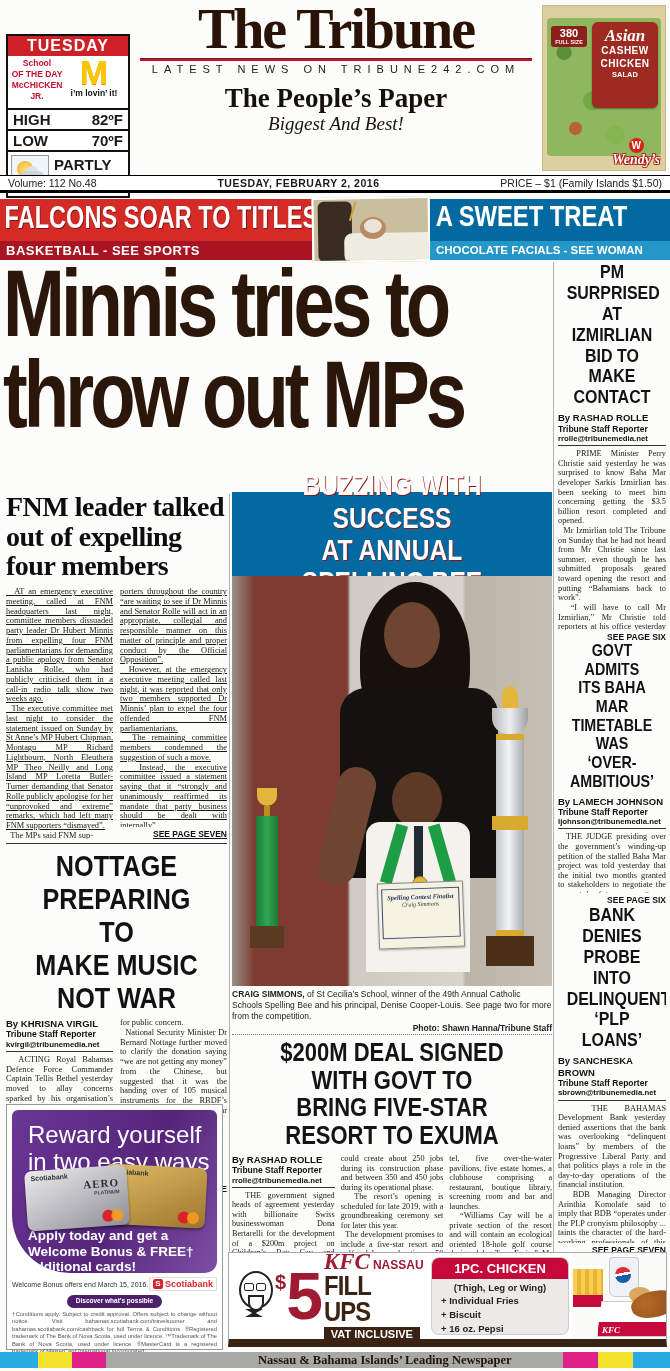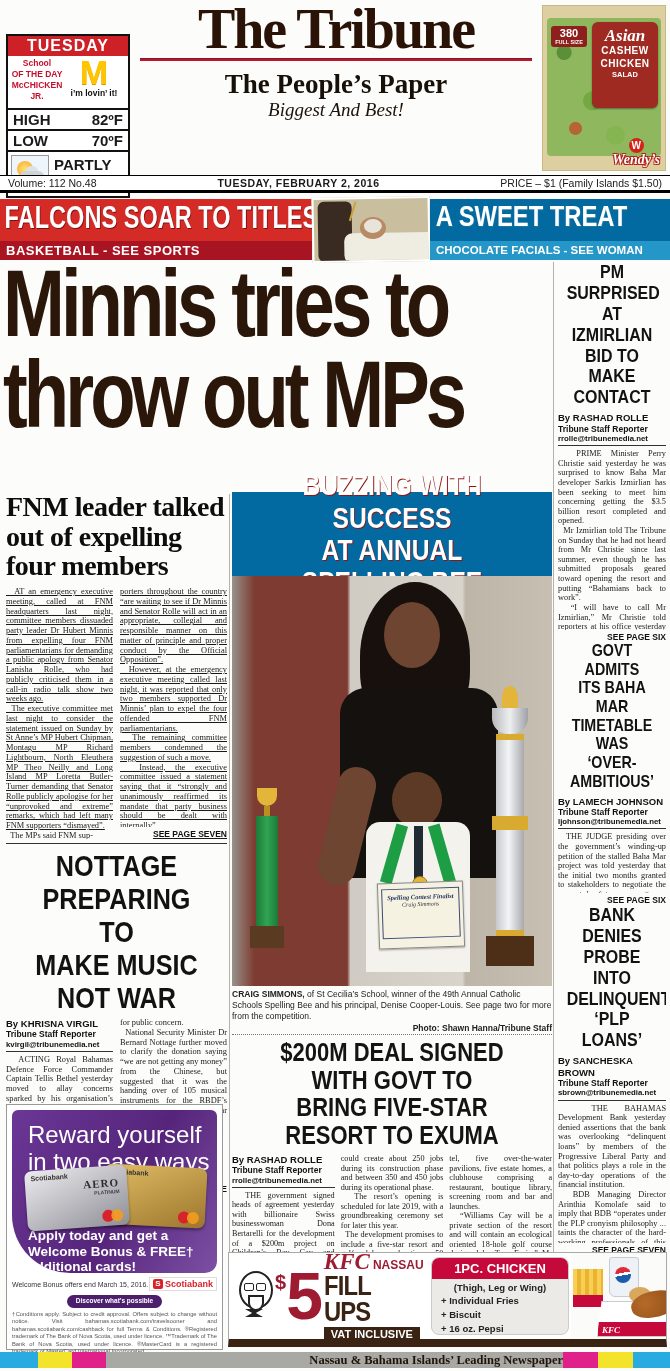--- a/index.html
+++ b/index.html
@@ -188,21 +188,21 @@
   .pepsi-ball{position:absolute;left:44px;top:14px;width:16px;height:16px;border-radius:50%;background:linear-gradient(170deg,#e02a3a 38%,#fff 38%,#fff 52%,#1a5dab 52%);}
   .fries-box{position:absolute;left:2px;top:16px;width:30px;height:26px;background:repeating-linear-gradient(90deg,#f7cf56 0 4px,#eab42e 4px 8px);border-bottom:12px solid #c6093b;}
   .biscuit{position:absolute;left:58px;top:34px;width:22px;height:16px;border-radius:50%;background:#d9a85e;}
   .kfc-box{position:absolute;left:26px;top:48px;width:74px;height:34px;background:#fff;border:1px solid #ccc;clip-path:polygon(6% 0,94% 0,100% 100%,0 100%);}
   .kfc-box-side{position:absolute;left:0;bottom:0;width:100%;height:14px;background:#c6093b;}
   .kfc-box-label{position:absolute;left:4px;bottom:1px;color:#fff;font:italic bold 9px/1 "Liberation Serif",serif;}
   .chicken{position:absolute;left:60px;top:38px;width:48px;height:26px;border-radius:46% 54% 50% 50%;background:radial-gradient(circle at 30% 35%,#b56a28,#8a4a16);transform:rotate(-14deg);}
 
   
   .footer{position:absolute;left:0;top:1352px;width:670px;height:16px;display:flex;}
-  .fb{height:16px;flex:none;text-align:right;}
+  .fb{height:16px;flex:none;}
   .fb-c{background:#29abe2;width:38px;} .fb-y{background:#f3e32a;width:34px;} .fb-m{background:#e0218a;width:34px;}
   .fb-gray{background:#a8a8a4;flex:1;font:bold 12.5px/16px "Liberation Serif",serif;color:#21150a;padding-left:152px;box-sizing:border-box;white-space:nowrap;overflow:hidden;}
   .fb-m2{background:#e0218a;width:35px;} .fb-y2{background:#f3e32a;width:35px;} .fb-c2{background:#29abe2;width:37px;}
 </style>
 </head>
 <body>
 
 <div class="page">
 
   <div class="mcbox">
@@ -234,20 +234,21 @@
         <div class="cloud"></div>
       </div>
       <div class="fc-text pre">PARTLY
 SUNNY</div>
     </div>
   </div>
 
   <div class="masthead">
     <div class="mast-title">The Tribune</div>
     <div class="mast-rule"></div>
+    <div class="mast-tag">LATEST NEWS ON TRIBUNE242.COM</div>
     <div class="mast-sub">The People’s Paper</div>
     <div class="mast-slogan">Biggest And Best!</div>
   </div>
 
   <div class="wendys">
     <div class="salad"></div>
     <div class="wcal">
       <div class="wcal-n">380</div>
       <div class="wcal-t">FULL SIZE</div>
     </div>

